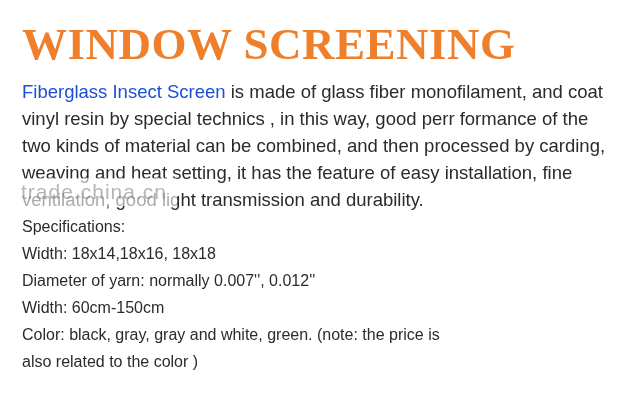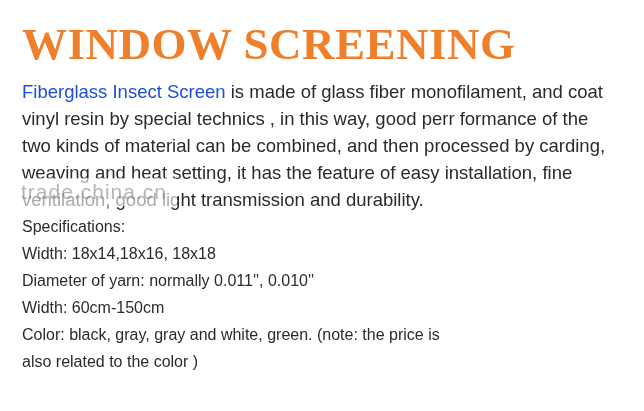--- a/index.html
+++ b/index.html
@@ -73,21 +73,21 @@
 
 <div class="page">
 
   <div class="title">WINDOW SCREENING</div>
 
   <p class="body-text"><span class="highlight">Fiberglass Insect Screen</span><span> is made of glass fiber monofilament, and coat vinyl resin by special technics , in this way, good perr formance of the two kinds of material can be combined, and then processed by carding, weaving and heat setting, it has the feature of easy installation, fine ventilation, good light transmission and durability.</span></p>
 
   <div class="spec-block">
     <div class="spec-line">Specifications:</div>
     <div class="spec-line">Width: 18x14,18x16, 18x18</div>
-    <div class="spec-line">Diameter of yarn: normally 0.011'', 0.010''</div>
+    <div class="spec-line">Diameter of yarn: normally 0.007'', 0.012''</div>
     <div class="spec-line">Width: 60cm-150cm</div>
     <div class="spec-line">Color: black, gray, gray and white, green. (note: the price is</div>
     <div class="spec-line">also related to the color )</div>
   </div>
 
   <div class="watermark">
     <span class="wm-bar">trade.china.cn</span>
   </div>
 
 </div>

